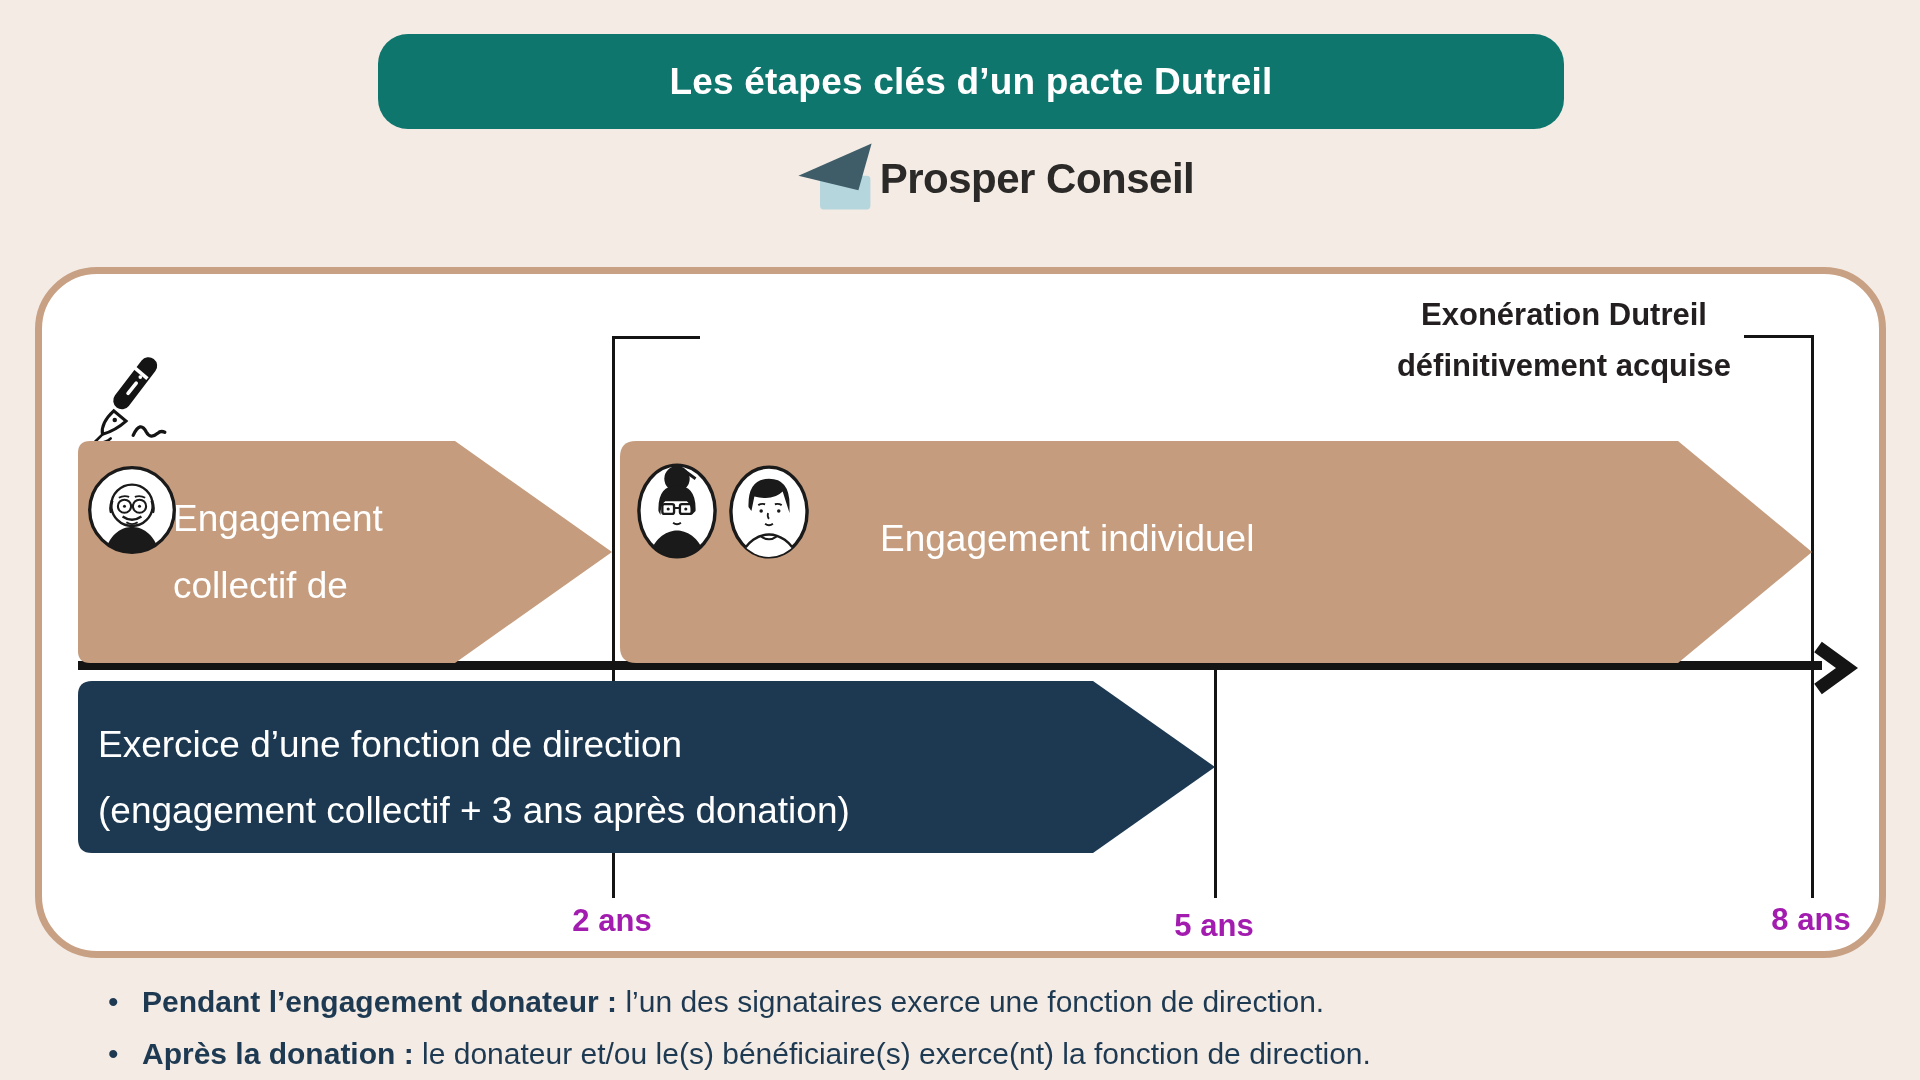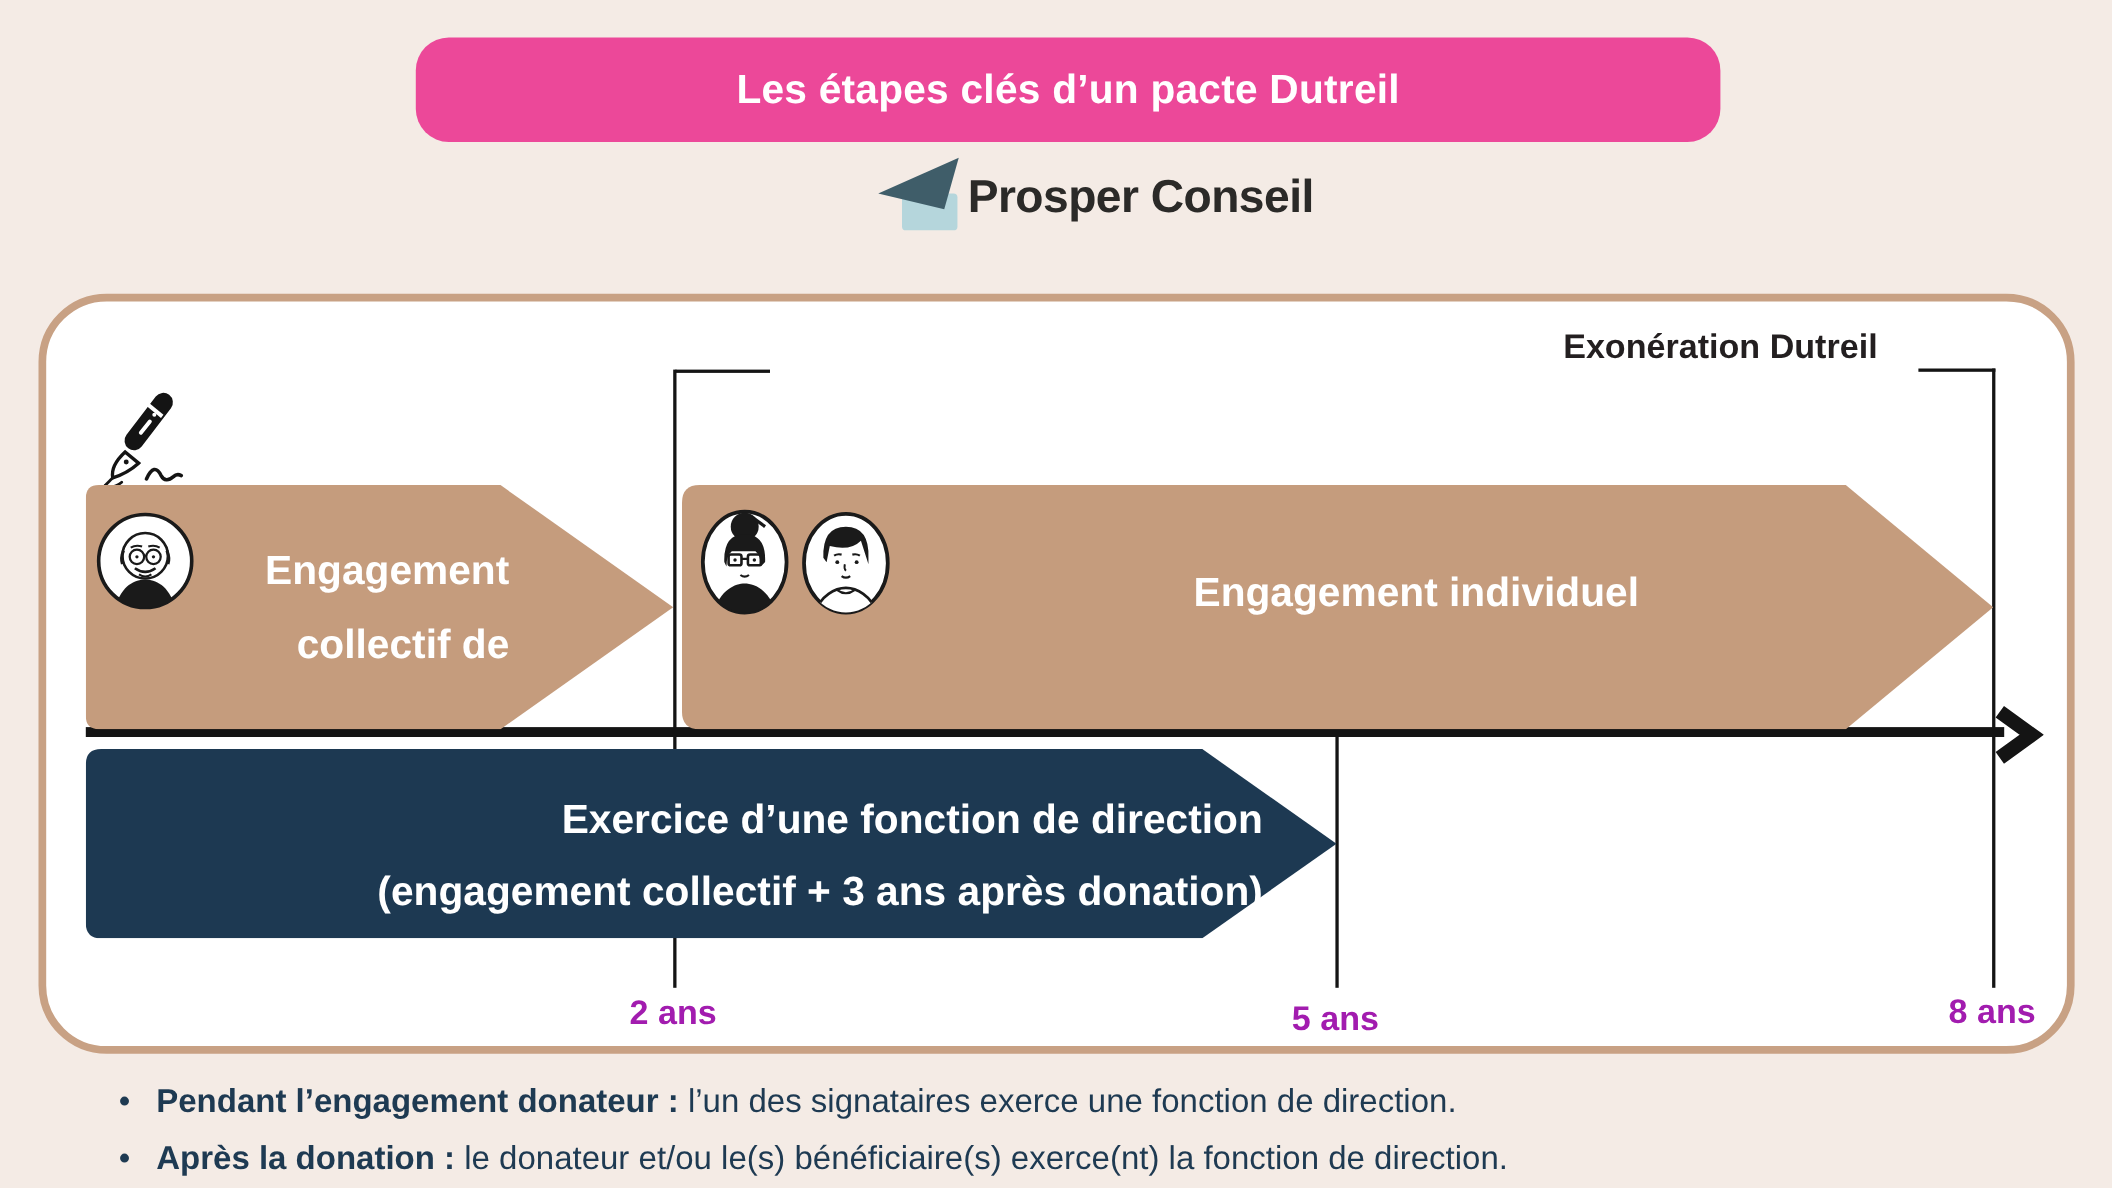--- a/index.html
+++ b/index.html
@@ -1,21 +1,21 @@
 <!DOCTYPE html>
 <html><head>
 <meta charset="utf-8">
 <style>
   html,body{margin:0;padding:0;background:#f4ebe5;}
   .canvas{position:relative;width:1920px;height:1080px;background:#f4ebe5;overflow:hidden;
           font-family:"Liberation Sans",sans-serif;}
   .abs{position:absolute;}
 
   
-  .banner{left:378px;top:34px;width:1186px;height:95px;background:#ec4899;border-radius:30px;
+  .banner{left:378px;top:34px;width:1186px;height:95px;background:#0f766e;border-radius:30px;
           display:flex;align-items:center;justify-content:center;z-index:2;}
   .banner-text{color:#ffffff;font-size:37px;font-weight:bold;letter-spacing:.2px;}
 
   
   .logo-row{left:0;top:138px;width:100%;height:82px;display:flex;align-items:center;justify-content:center;z-index:2;padding-left:35px;}
   .logo-text{font-size:42px;font-weight:bold;color:#2b2a28;letter-spacing:-0.5px;}
 
   
   .main-box{left:35px;top:267px;width:1837px;height:677px;background:#ffffff;
             border:7px solid #c8a184;border-radius:62px;z-index:0;}
@@ -26,21 +26,21 @@
   .lbl-exoneration{left:1304px;top:289px;width:520px;}
 
   
   .hline,.vline{background:#141414;z-index:1;}
   .hline{height:3px;}
   .vline{width:3px;}
 
   
   .arrow-wrap{z-index:3;}
   .arrow-svg{position:absolute;left:0;top:0;}
-  .arrow-text{position:absolute;color:#ffffff;font-weight:bold;font-size:37px;text-align:right;z-index:4;}
+  .arrow-text{position:absolute;color:#ffffff;font-weight:normal;font-size:37px;text-align:left;z-index:4;}
   .arrow-text div{white-space:nowrap;}
 
   .avatar{position:absolute;z-index:5;}
 
   
   .timeline-bar{left:78px;top:661px;width:1744px;height:9px;background:#141414;z-index:2;}
   .timeline-head{left:1810px;top:640px;z-index:2;}
 
   
   .time-label{z-index:2;width:160px;text-align:center;color:#a21caf;font-size:31px;font-weight:bold;}
@@ -85,20 +85,21 @@
         <path d="M22 90 L15 97" stroke-width="2.5"></path>
         <path d="M15 97 q8 3 15 -3" stroke-width="2.5" stroke-linecap="round"></path>
         <path d="M52 91 q7 -15 13 -3 q4 7 11 1 q3 -3 7 -1" stroke-width="3.2" stroke-linecap="round"></path>
         <line x1="12" y1="103" x2="80" y2="103" stroke-width="5"></line>
       </g>
     </svg>
   </div>
 
   <div class="abs black-label lbl-exoneration">
     <div>Exonération Dutreil</div>
+    <div>définitivement acquise</div>
   </div>
 
   <div class="abs hline" style="left:614px;top:336px;width:86px;"></div>
   <div class="abs vline" style="left:612px;top:336px;height:562px;"></div>
   <div class="abs hline" style="left:1744px;top:335px;width:70px;"></div>
   <div class="abs vline" style="left:1811px;top:335px;height:563px;"></div>
   <div class="abs vline" style="left:1214px;top:666px;height:232px;"></div>
 
   <div class="abs arrow-wrap" style="left:78px;top:441px;width:535px;height:222px;">
     <svg class="arrow-svg" width="535" height="222" viewBox="0 0 535 222">

